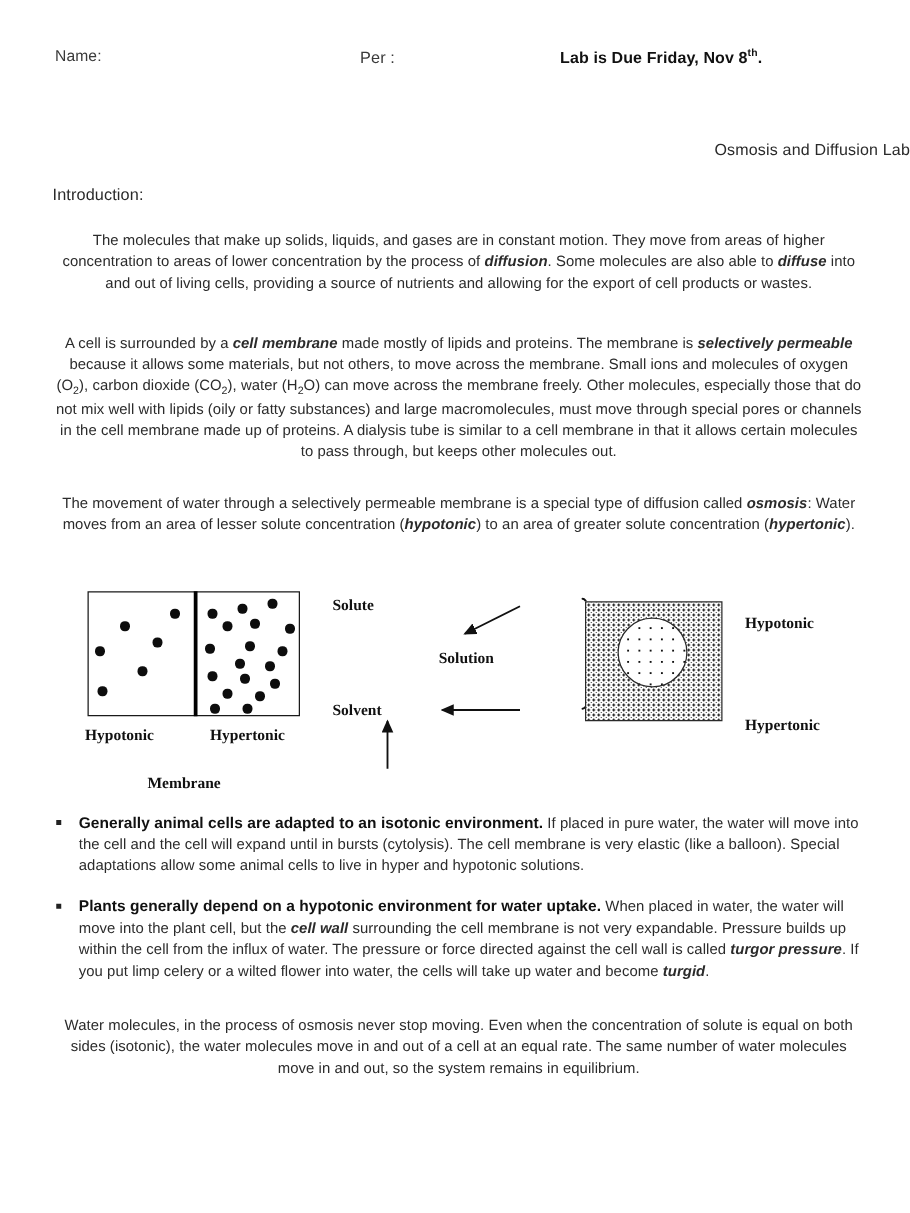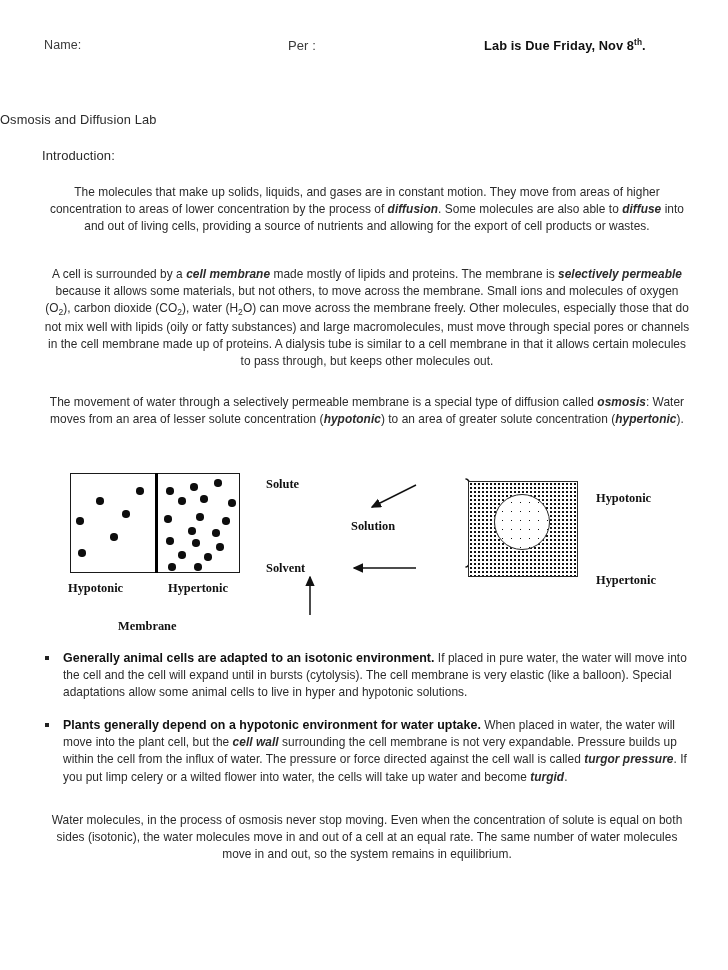--- a/index.html
+++ b/index.html
@@ -46,34 +46,33 @@
     letter-spacing: .1px;
   }
   .hdr-due {
     position: absolute;
     left: 448px; top: 0;
     font-size: 12.8px;
     font-weight: bold;
     color: #111;
     letter-spacing: .1px;
     white-space: nowrap;
-    margin-left: 36px;
   }
   .hdr-due sup {
     font-size: 8.3px;
     vertical-align: super;
     line-height: 0;
   }
 
   
   .doc-title {
     position: absolute;
     left: 0; top: 112px;
     width: 728px;
-    text-align: left;
+    text-align: right;
     font-size: 12.8px;
     color: #2a2a2a;
     letter-spacing: .15px;
   }
   .intro-head {
     position: absolute;
     left: 42px; top: 148px;
     font-size: 13px;
     color: #2a2a2a;
     letter-spacing: .1px;

